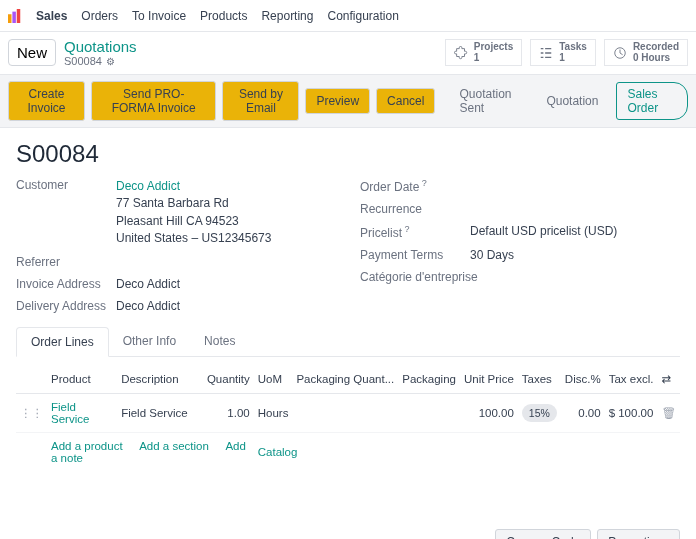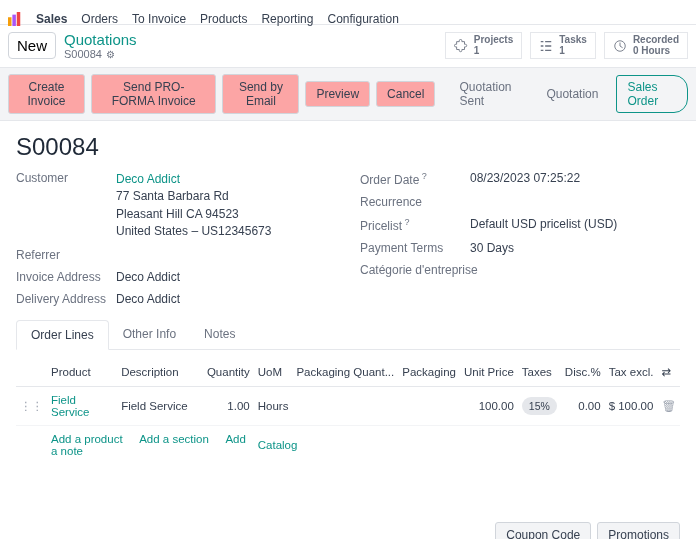--- a/index.html
+++ b/index.html
@@ -1,40 +1,40 @@
 <!DOCTYPE html>
 <html><head>
 <meta charset="utf-8">
 <style>
   * { box-sizing: border-box; margin: 0; padding: 0; }
   html, body { width: 696px; height: 539px; font-family: -apple-system, "Segoe UI", "Helvetica Neue", Arial, sans-serif; font-size: 12px; color: #374151; background: #fff; overflow: hidden; }
   .teal { color: #0d9488; }
 
   
-  .topnav { display: flex; height: 18px; padding: 12px 8px; border-bottom: 1px solid #e5e7eb; gap: 14px; }
+  .topnav { display: flex; align-items: center; height: 32px; padding: 4px 8px; border-bottom: 1px solid #e5e7eb; gap: 14px; }
   .logo { width: 14px; height: 14px; display: inline-flex; }
   .topnav-item { color: #374151; font-size: 12px; cursor: pointer; }
   .topnav-item.active { font-weight: 600; }
 
   
   .ctrlrow { display: flex; align-items: center; padding: 6px 8px; gap: 8px; }
   .btn-new { border: 1px solid #d1d5db; border-radius: 4px; padding: 4px 8px; background: #fff; cursor: pointer; font-size: 15px; }
   .crumbs { display: flex; flex-direction: column; line-height: 1.15; }
   .crumbs .top { color: #0d9488; font-size: 15px; cursor: pointer; }
   .crumbs .bot { color: #6b7280; font-size: 11px; display: flex; align-items: center; gap: 4px; }
   .gear { font-size: 10px; color: #6b7280; cursor: pointer; }
   .ctrl-spacer { flex: 1; }
   .statbox { display: flex; align-items: center; border: 1px solid #e5e7eb; padding: 2px 8px; gap: 6px; cursor: pointer; min-width: 60px; font-weight: bold; }
   .statbox svg { flex-shrink: 0; }
   .statbox .lbl { font-size: 10px; color: #6b7280; line-height: 1.05; }
   .statbox .val { font-size: 10px; color: #6b7280; line-height: 1.05; }
 
   
   .actionbar { display: flex; align-items: center; padding: 6px 8px; gap: 6px; background: #f3f4f6; border-top: 1px solid #e5e7eb; border-bottom: 1px solid #e5e7eb; }
-  .btn { border: 1px solid #d1d5db; background: #fca5a5; padding: 5px 10px; border-radius: 3px; font-size: 12px; cursor: pointer; color: #374151; }
+  .btn { border: 1px solid #d1d5db; background: #eab308; padding: 5px 10px; border-radius: 3px; font-size: 12px; cursor: pointer; color: #374151; }
   .actionbar .stretch { flex: 1; }
   .stage { padding: 5px 12px; font-size: 12px; color: #6b7280; cursor: pointer; }
   .stage.active { border: 1px solid #0d9488; color: #0d9488; border-radius: 3px 14px 14px 3px; padding: 4px 14px 4px 10px; position: relative; }
 
   
   .sheet { padding: 12px 16px 8px 16px; }
   .record-title { font-size: 24px; font-weight: 500; color: #1f2937; margin-bottom: 10px; }
   .cols { display: flex; gap: 24px; }
   .col { flex: 1; }
   .frow { display: flex; margin-bottom: 8px; font-size: 12px; align-items: flex-start; }
@@ -159,21 +159,20 @@
           <div class="fval">Deco Addict</div>
         </div>
       <div class="frow">
           <div class="flabel">Delivery Address</div>
           <div class="fval">Deco Addict</div>
         </div>
     </div>
     <div class="col">
       <div class="frow">
           <div class="flabel wide"><span>Order Date</span><span class="sup"> ?</span></div>
-          <div class="fval">08/23/2023 07:25:22</div>
         </div>
       <div class="frow">
           <div class="flabel wide">Recurrence</div>
           <div class="fval"></div>
         </div>
       <div class="frow">
           <div class="flabel wide"><span>Pricelist</span><span class="sup"> ?</span></div>
           <div class="fval">Default USD pricelist (USD)</div>
         </div>
       <div class="frow">

